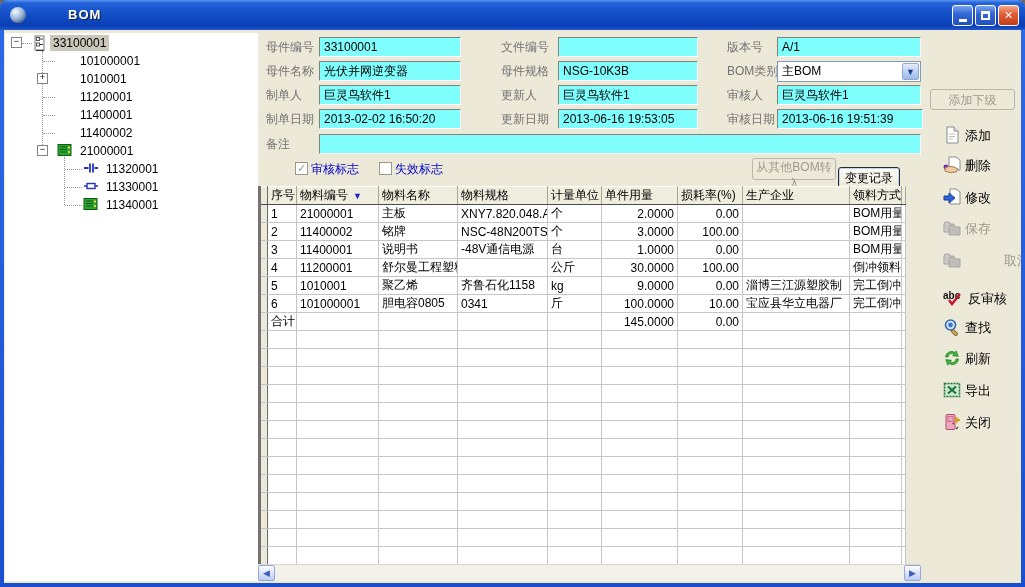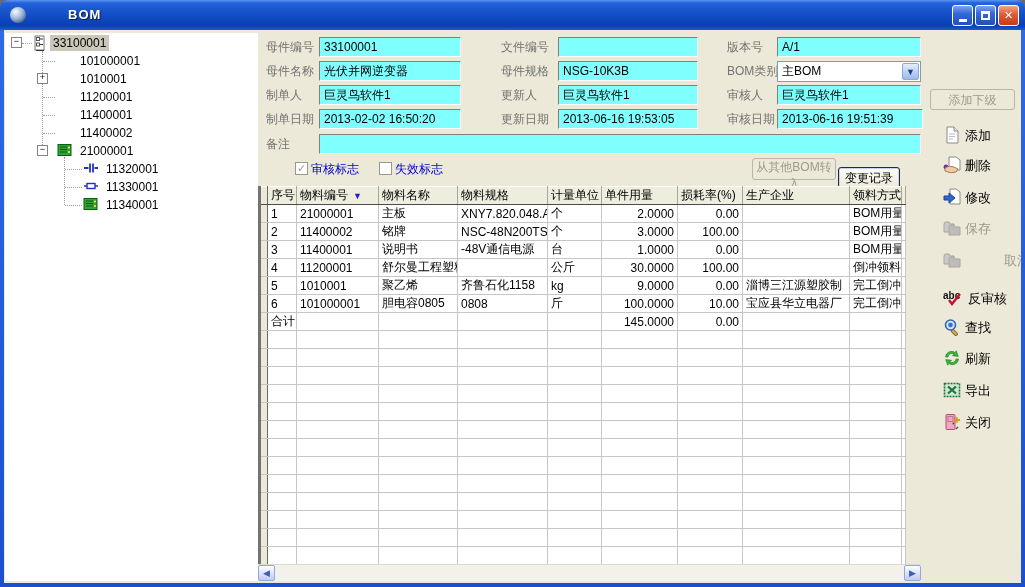--- a/index.html
+++ b/index.html
@@ -297,21 +297,21 @@
               <td class="num">0.00</td>
               <td>淄博三江源塑胶制</td>
               <td>完工倒冲</td>
               <td></td>
             </tr>
             <tr>
               <td class="sel"></td>
               <td>6</td>
               <td>101000001</td>
               <td>胆电容0805</td>
-              <td>0808</td>
+              <td>0341</td>
               <td>斤</td>
               <td class="num">100.0000</td>
               <td class="num">10.00</td>
               <td>宝应县华立电器厂</td>
               <td>完工倒冲</td>
               <td></td>
             </tr>
             <tr>
               <td class="sel"></td>
               <td>合计</td>

